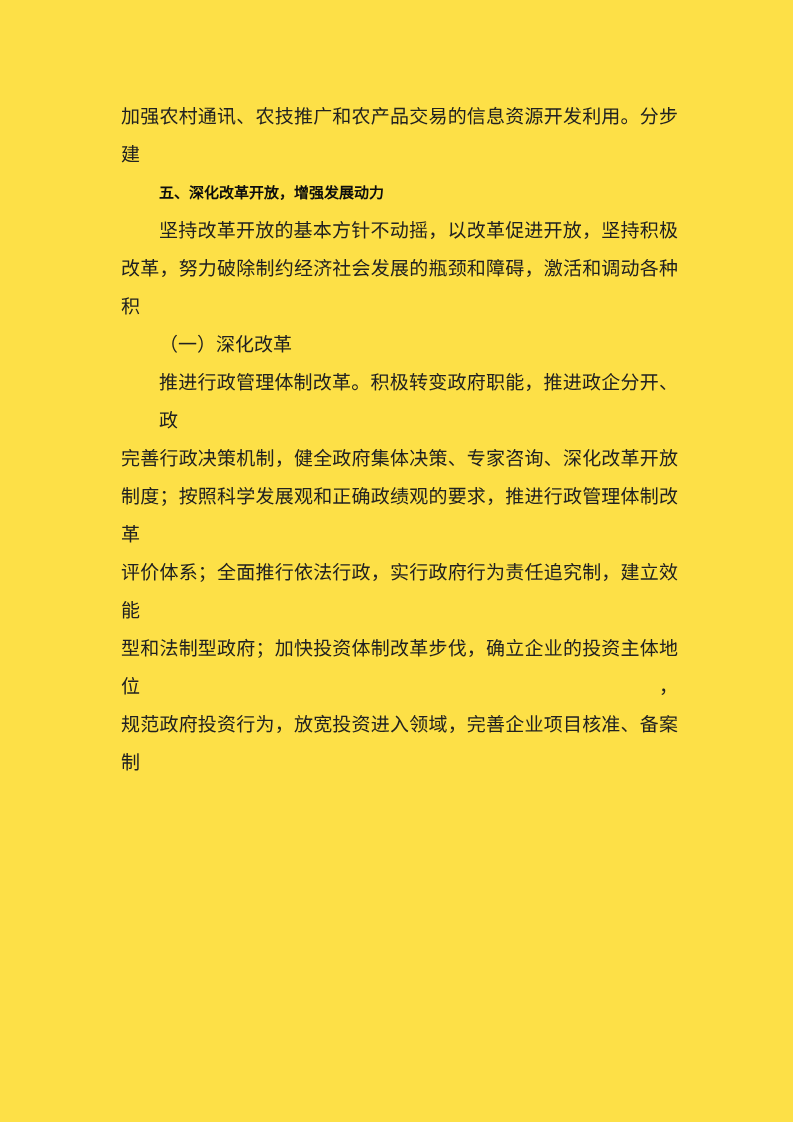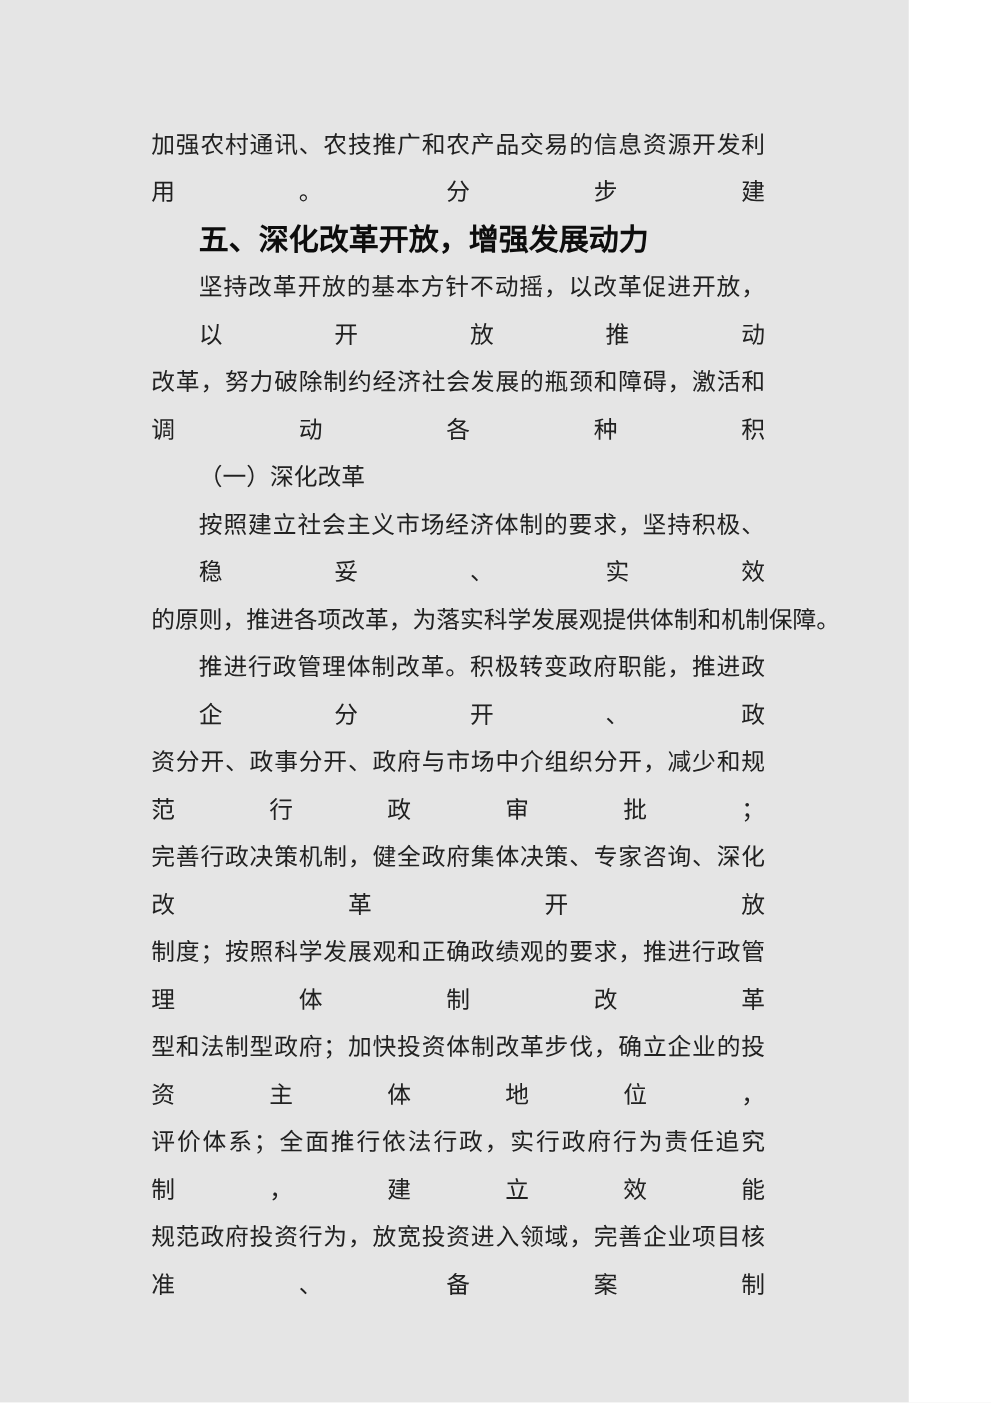--- a/index.html
+++ b/index.html
@@ -2,23 +2,23 @@
 <html lang="zh-CN"><head>
 <meta charset="utf-8">
 <style>
   html, body {
     margin: 0;
     padding: 0;
     background: #ffffff;
   }
   .page {
     position: relative;
-    width: 727px;
+    width: 793px;
     height: 1122px;
-    background: #e5e5e5;
+    background: #fde047;
     box-sizing: border-box;
     padding: 98px 115px 0 121px;
     overflow: hidden;
   }
   .block { margin: 0; }
   .line {
     line-height: 38px;
     font-size: 19px;
     font-family: "Liberation Serif", "DejaVu Serif", serif;
     color: #212121;
@@ -30,52 +30,47 @@
     white-space: normal;
     text-align-last: justify;
   }
   .line.indent {
     padding-left: 38px; 
   }
   .heading .line {
     font-family: "Liberation Sans", "DejaVu Sans", sans-serif;
     font-weight: 700;
     color: #0d0d0d;
-    font-size: 24px;
+    font-size: 15px;
   }
   .sub .line {
     font-family: Liberation Serif, serif;
     color: #212121;
   }
 </style>
 </head>
 <body>
 
 <div class="page">
   <div id="doc-root">
       <div class="block body">
         <div class="line fill">加强农村通讯、农技推广和农产品交易的信息资源开发利用。分步建</div>
       </div>
       <div class="block heading">
         <div class="line indent">五、深化改革开放，增强发展动力</div>
       </div>
       <div class="block body">
-        <div class="line fill indent">坚持改革开放的基本方针不动摇，以改革促进开放，以开放推动</div>
+        <div class="line fill indent">坚持改革开放的基本方针不动摇，以改革促进开放，坚持积极</div>
         <div class="line fill">改革，努力破除制约经济社会发展的瓶颈和障碍，激活和调动各种积</div>
       </div>
       <div class="block sub">
         <div class="line indent">（一）深化改革</div>
       </div>
       <div class="block body">
-        <div class="line fill indent">按照建立社会主义市场经济体制的要求，坚持积极、稳妥、实效</div>
-        <div class="line">的原则，推进各项改革，为落实科学发展观提供体制和机制保障。</div>
-      </div>
-      <div class="block body">
         <div class="line fill indent">推进行政管理体制改革。积极转变政府职能，推进政企分开、政</div>
-        <div class="line fill">资分开、政事分开、政府与市场中介组织分开，减少和规范行政审批；</div>
         <div class="line fill">完善行政决策机制，健全政府集体决策、专家咨询、深化改革开放</div>
         <div class="line fill">制度；按照科学发展观和正确政绩观的要求，推进行政管理体制改革</div>
+        <div class="line fill">评价体系；全面推行依法行政，实行政府行为责任追究制，建立效能</div>
         <div class="line fill">型和法制型政府；加快投资体制改革步伐，确立企业的投资主体地位，</div>
-        <div class="line fill">评价体系；全面推行依法行政，实行政府行为责任追究制，建立效能</div>
         <div class="line fill">规范政府投资行为，放宽投资进入领域，完善企业项目核准、备案制</div>
       </div>
     </div>
 </div>
 
 </body></html>

